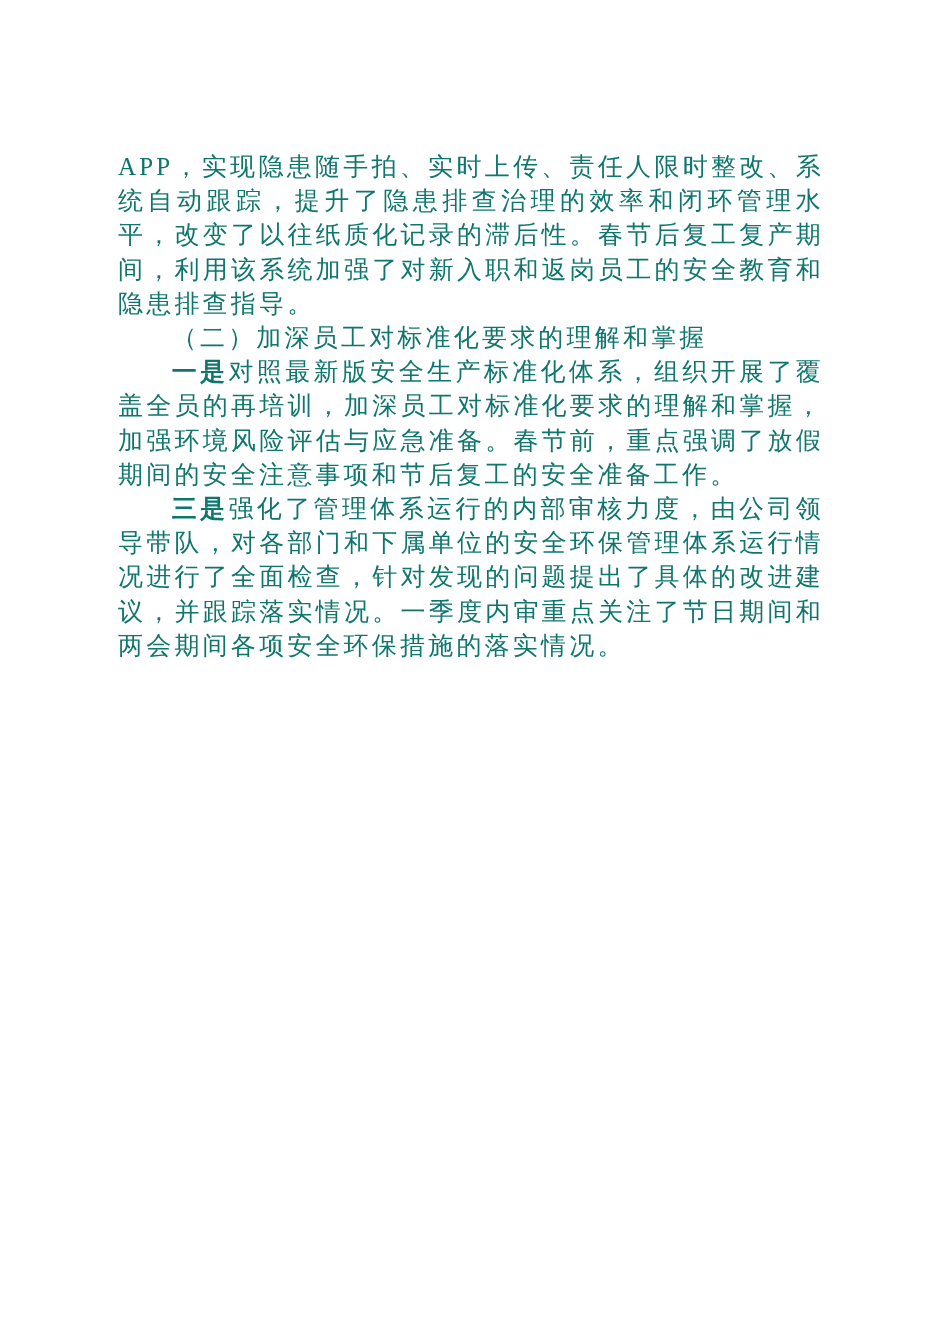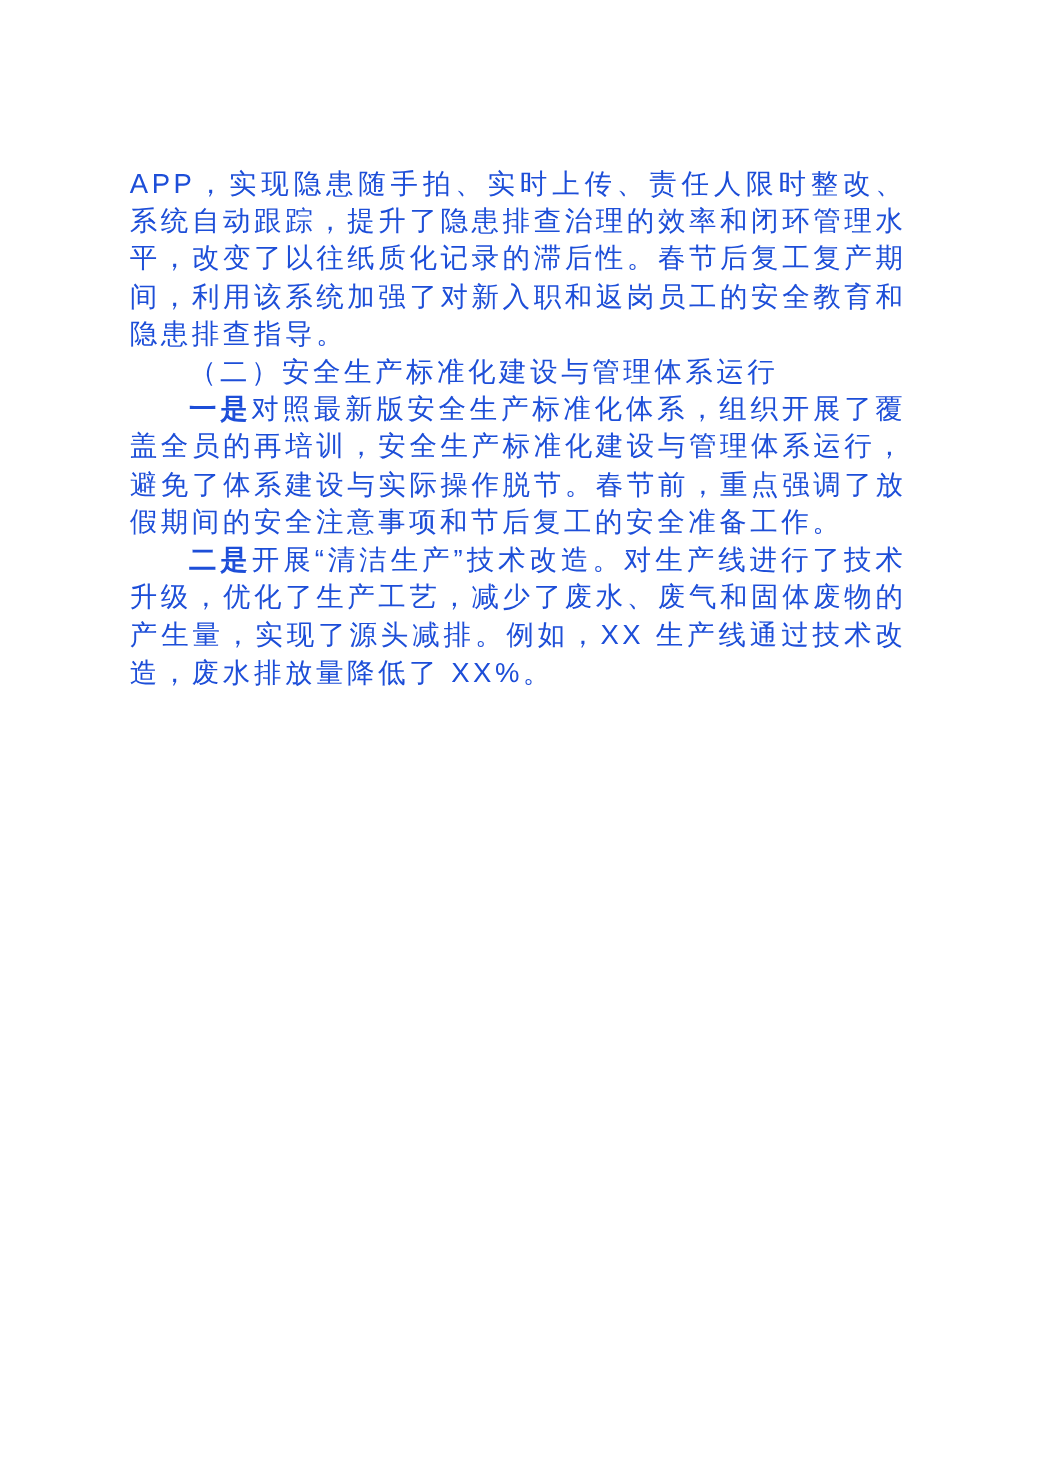--- a/index.html
+++ b/index.html
@@ -2,42 +2,42 @@
 <html><head>
   <meta charset="utf-8">
   <style>
     html, body { margin: 0; padding: 0; background: #ffffff; }
     body { width: 950px; height: 1344px; position: relative; overflow: hidden; }
     .page {
       position: absolute;
       left: 118px;
       top: 150px;
       width: 706px;
-      font-family: Liberation Sans, sans-serif;
+      font-family: Liberation Serif, serif;
       font-size: 25px;
       line-height: 34.2px;
-      color: #1d4ed8;
+      color: #0f766e;
       letter-spacing: 3.2px;
       text-align: justify;
       text-justify: inter-character;
     }
     .para { margin: 0; text-indent: 2.15em; }
     .para.cont { text-indent: 0; }
     .heading { margin: 0; text-indent: 2.15em; }
     .lead { font-weight: bold; }
   </style>
 </head>
 <body>
 
 <div class="page">
   <p class="para cont">APP，实现隐患随手拍、实时上传、责任人限时整改、系统自动跟踪，提升了隐患排查治理的效率和闭环管理水平，改变了以往纸质化记录的滞后性。春节后复工复产期间，利用该系统加强了对新入职和返岗员工的安全教育和隐患排查指导。</p>
 
-  <p class="heading">（二）安全生产标准化建设与管理体系运行</p>
+  <p class="heading">（二）加深员工对标准化要求的理解和掌握</p>
 
-  <p class="para"><span class="lead">一是</span><span>对照最新版安全生产标准化体系，组织开展了覆盖全员的再培训，安全生产标准化建设与管理体系运行，避免了体系建设与实际操作脱节。春节前，重点强调了放假期间的安全注意事项和节后复工的安全准备工作。</span></p>
+  <p class="para"><span class="lead">一是</span><span>对照最新版安全生产标准化体系，组织开展了覆盖全员的再培训，加深员工对标准化要求的理解和掌握，加强环境风险评估与应急准备。春节前，重点强调了放假期间的安全注意事项和节后复工的安全准备工作。</span></p>
+
+
+  <p class="para"><span class="lead">三是</span><span>强化了管理体系运行的内部审核力度，由公司领导带队，对各部门和下属单位的安全环保管理体系运行情况进行了全面检查，针对发现的问题提出了具体的改进建议，并跟踪落实情况。一季度内审重点关注了节日期间和两会期间各项安全环保措施的落实情况。</span></p>
 
 
 
 
-
-  <p class="para"><span class="lead">二是</span><span>开展“清洁生产”技术改造。对生产线进行了技术升级，优化了生产工艺，减少了废水、废气和固体废物的产生量，实现了源头减排。例如，XX 生产线通过技术改造，废水排放量降低了 XX%。</span></p>
-
 </div>
 
 </body></html>

